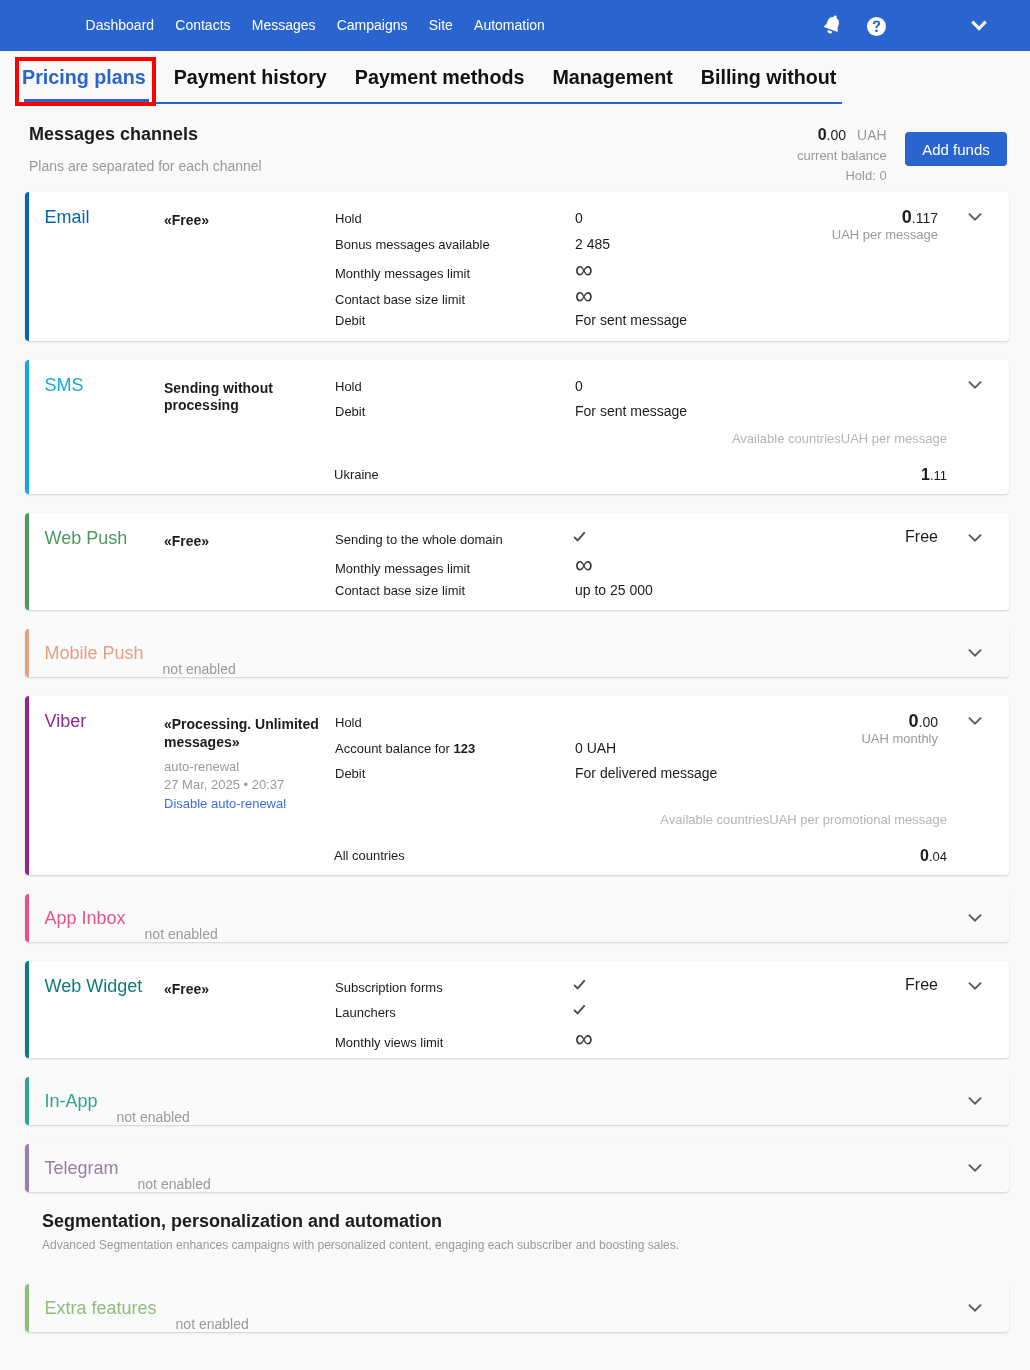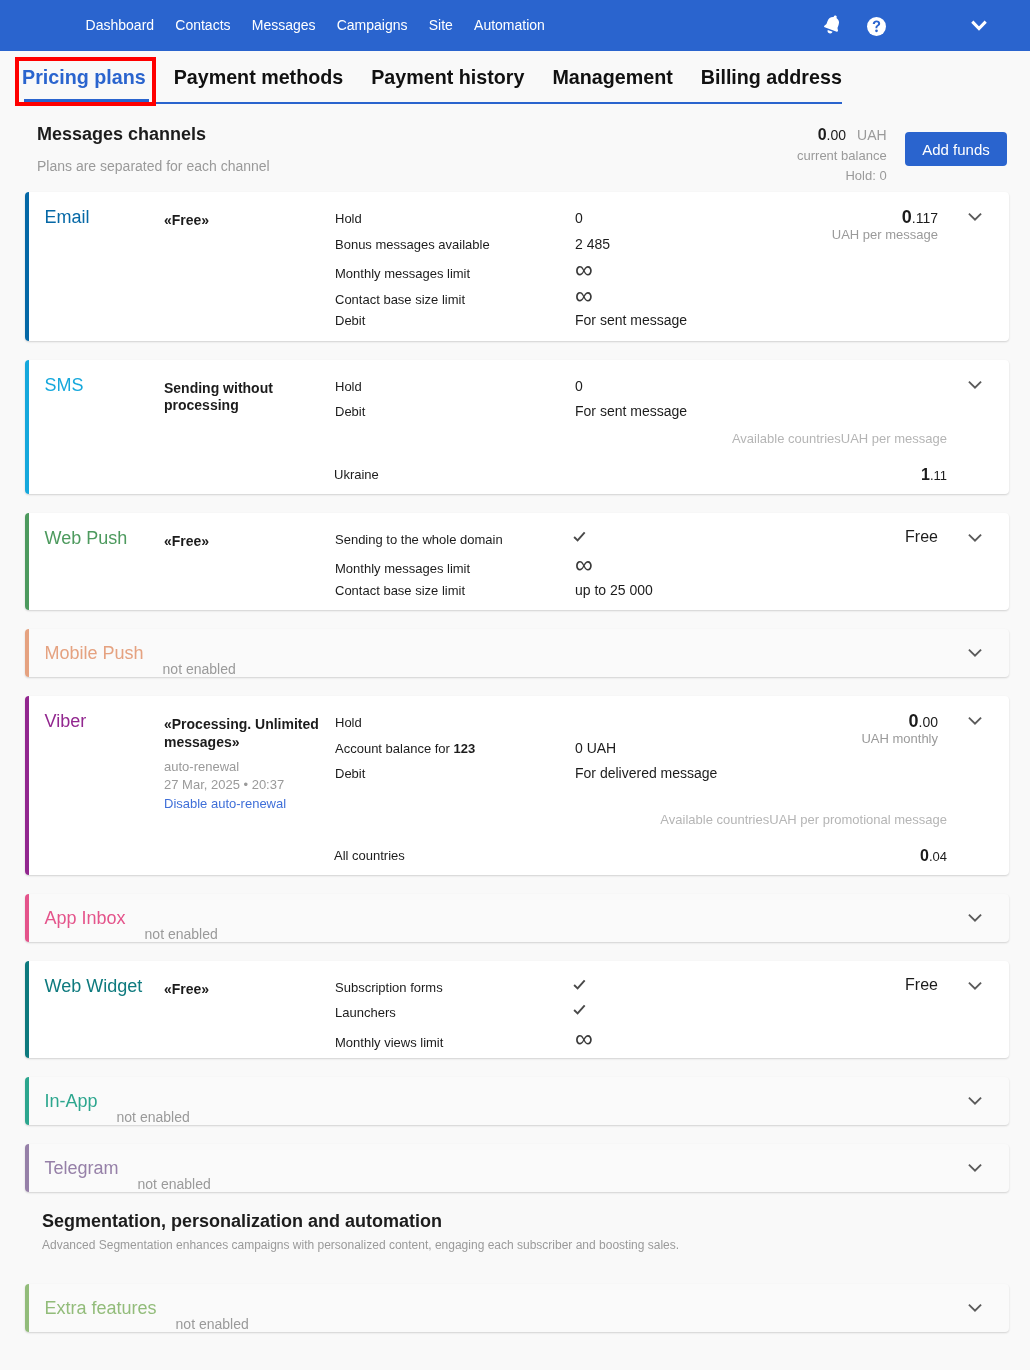--- a/index.html
+++ b/index.html
@@ -22,21 +22,21 @@
   
   .tabs{height:53px;display:flex;align-items:flex-end;padding-left:22px;position:relative;background:#f9f9f9}
   .tab{font-size:19.7px;font-weight:bold;color:#111;padding:0 14px 16px 14px;cursor:pointer;
        white-space:nowrap;line-height:1}
   .tab:first-child{padding-left:0}
   .tab.active{color:#2a64ce}
   .tabs .underline{position:absolute;left:23px;bottom:0;height:2px;background:#2a64ce;}
   .tabs .activebar{position:absolute;bottom:1px;height:4px;background:#2a64ce;}
 
   
-  .sec{padding:0 37px;position:relative;height:88px}
+  .sec{padding:0 29px;position:relative;height:88px}
   .sec-title{font-size:18px;font-weight:bold;color:#1c1c1c;padding-top:20px;line-height:1.15}
   .sec-sub{font-size:14px;color:#9a9a9a;padding-top:13px;line-height:1.15}
   .balance{position:absolute;left:797px;top:23px;text-align:right;line-height:1}
   .bal-main{font-size:13px;color:#9a9a9a;white-space:nowrap}
   .bal-main b{font-size:16px;color:#1c1c1c;font-weight:bold}
   .bal-main .dec{font-size:14px;color:#1c1c1c}
   .bal-main .cur{margin-left:11px;color:#9a9a9a;font-size:14px}
   .bal-label{font-size:13px;color:#9a9a9a;margin-top:6px}
   .bal-hold{font-size:13px;color:#9a9a9a;margin-top:7px}
   .addfunds{position:absolute;right:23px;top:28px;background:#2a64ce;color:#fff;border:none;
@@ -122,24 +122,24 @@
     <span class="ic caret-wrap">
       <svg width="24" height="24" viewBox="0 0 24 24" aria-hidden="true">
           <path d="M5.3 8.6 12 15.6l6.7-7" stroke="#fff" stroke-width="3" fill="none" stroke-linecap="butt" stroke-linejoin="miter"></path>
         </svg>
     </span>
   </div>
 </div>
 
 <div class="tabs" id="tabs">
     <div class="tab active">Pricing plans</div>
+    <div class="tab">Payment history</div>
     <div class="tab">Payment methods</div>
-    <div class="tab">Payment history</div>
     <div class="tab">Management</div>
-    <div class="tab">Billing address</div>
+    <div class="tab">Billing without</div>
     <div class="underline" style="width: 818.875px;"></div>
     <div class="activebar" style="left: 24px; width: 125px;"></div>
   </div>
 
 <div class="sec">
   <div class="sec-title">Messages channels</div>
   <div class="sec-sub">Plans are separated for each channel</div>
   <div class="balance">
     <div class="bal-main"><b>0</b><span class="dec">.00</span><span class="cur">UAH</span></div>
     <div class="bal-label">current balance</div>

